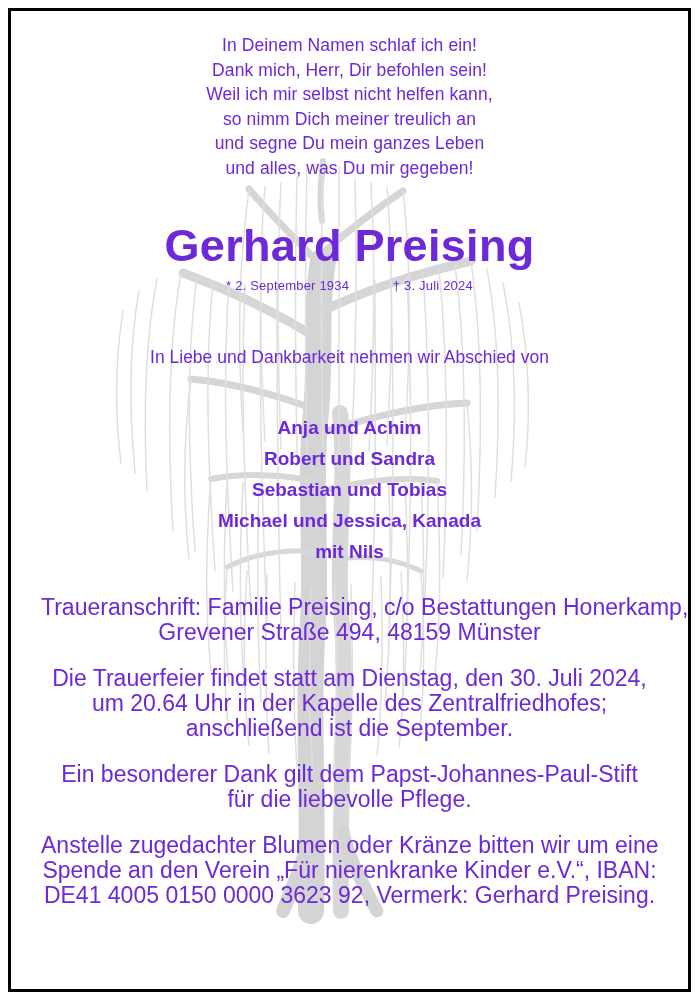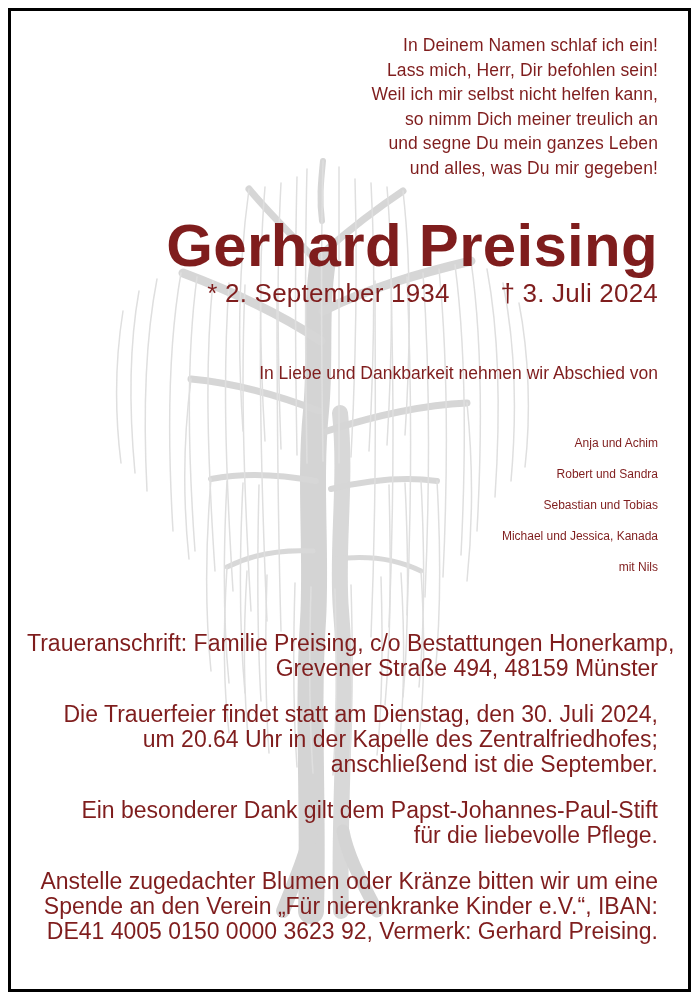--- a/index.html
+++ b/index.html
@@ -44,55 +44,56 @@
     top: 0;
     width: 100%;
     height: 100%;
     pointer-events: none;
     z-index: 0;
     opacity: 0.9;
   }
   .content {
     position: relative;
     z-index: 2;
-    padding: 22px 30px 0 16px;
-    text-align: right;
-    color: #7f1d1d;
+    padding: 22px 30px 0 30px;
+    text-align: center;
+    color: #6d28d9;
   }
   .poem {
     font-size: 17.5px;
     line-height: 24.5px;
     letter-spacing: 0.1px;
     margin-bottom: 40px;
   }
   .poem div { white-space: nowrap; }
   .name {
-    font-size: 60px;
+    font-size: 45px;
     font-weight: bold;
     letter-spacing: 0.3px;
     margin-top: 36px;
     margin-bottom: 6px;
     line-height: 52px;
   }
   .dates {
-    font-size: 26px;
+    font-size: 13px;
     letter-spacing: 0.2px;
     margin-bottom: 52px;
   }
   .dates .sep { display: inline-block; width: 36px; }
   .dedication {
     font-size: 17.5px;
     line-height: 25px;
     margin-bottom: 42px;
   }
   .dedication div { white-space: nowrap; }
   .family {
-    font-size: 12px;
+    font-size: 19px;
     line-height: 31px;
-    margin-bottom: 48px;
+    margin-bottom: 28px;
+    font-weight: bold;
   }
   .family div { white-space: nowrap; }
   .details {
     font-size: 23px;
     line-height: 25px;
   }
   .details .block { margin-bottom: 21px; }
   .details .block:last-child { margin-bottom: 5px; }
   .details div { white-space: nowrap; }
 </style>
@@ -177,21 +178,21 @@
         <path d="M324 578 C326 646 326 708 322 764"></path>
         <path d="M180 368 C172 430 172 490 178 548"></path>
         <path d="M456 392 C462 452 462 512 456 570"></path>
       </g>
     </svg>
 
     <div class="content">
 
       <div class="poem">
         <div>In Deinem Namen schlaf ich ein!</div>
-        <div>Lass mich, Herr, Dir befohlen sein!</div>
+        <div>Dank mich, Herr, Dir befohlen sein!</div>
         <div>Weil ich mir selbst nicht helfen kann,</div>
         <div>so nimm Dich meiner treulich an</div>
         <div>und segne Du mein ganzes Leben</div>
         <div>und alles, was Du mir gegeben!</div>
       </div>
 
       <div class="name">Gerhard Preising</div>
 
       <div class="dates">
         <span>* 2. September 1934</span>

